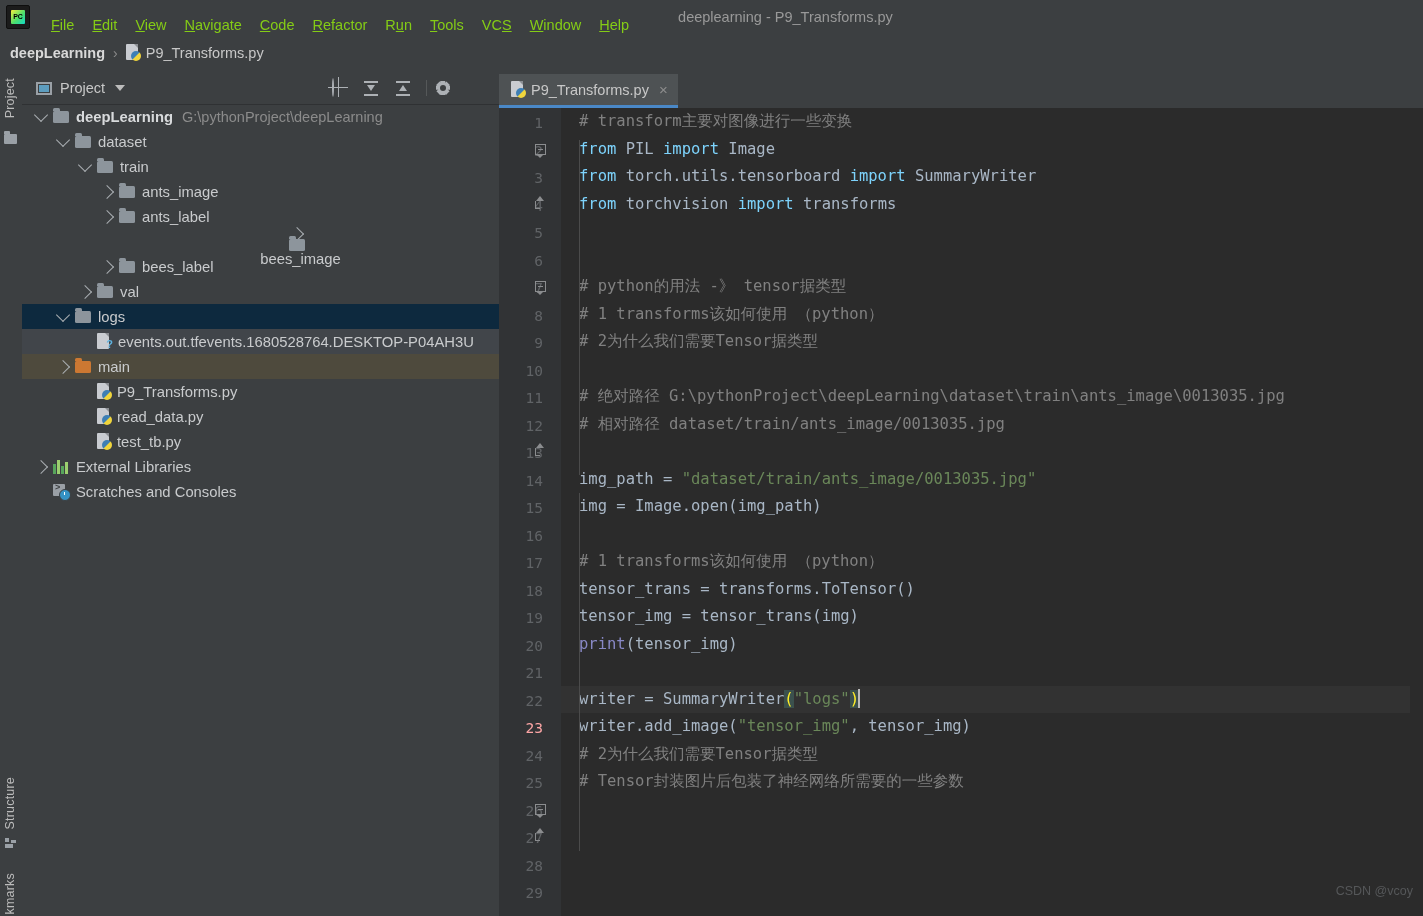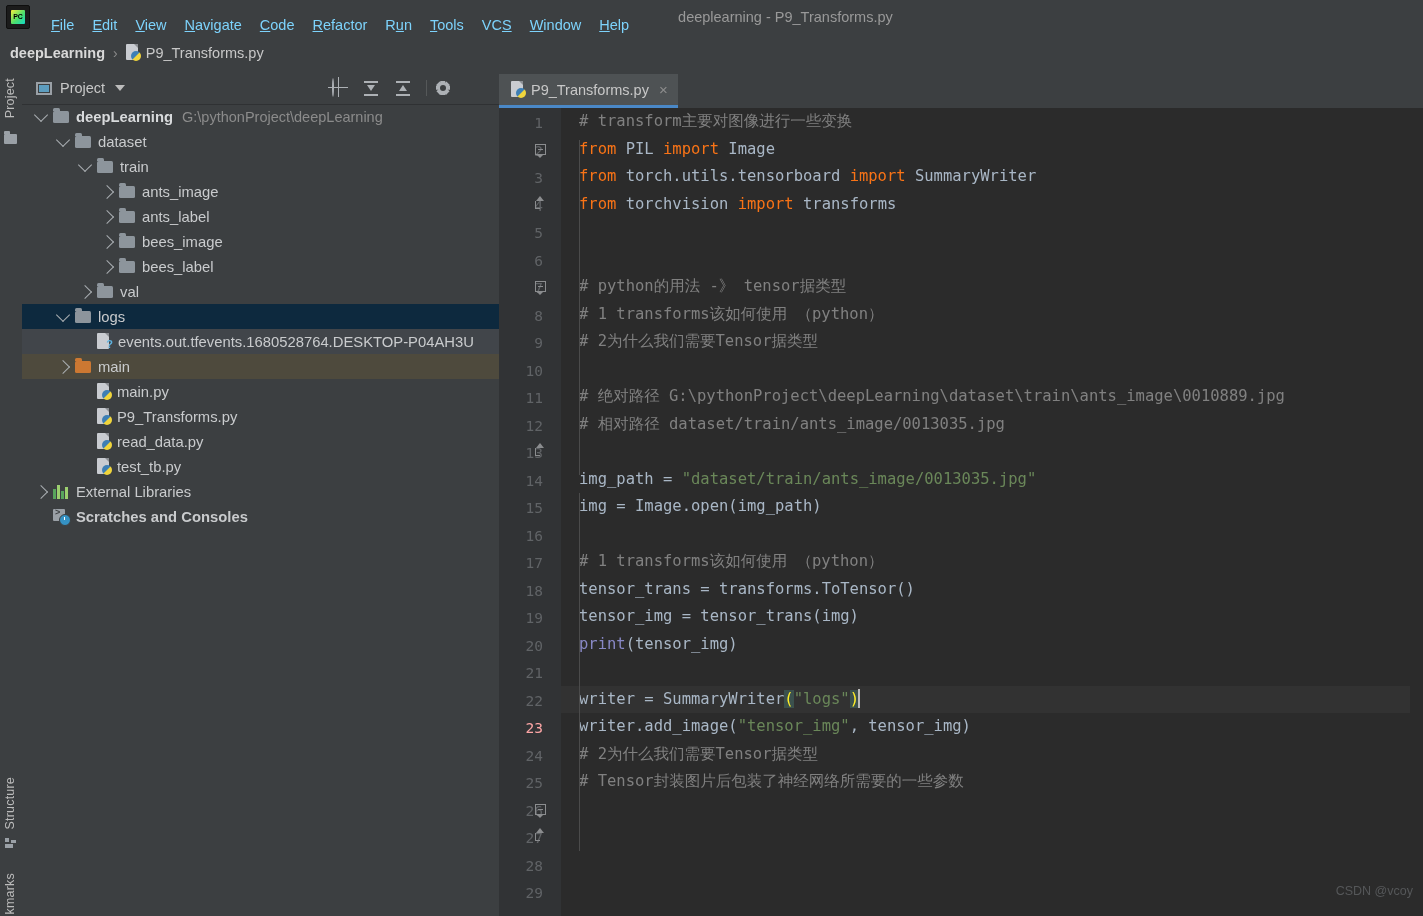--- a/index.html
+++ b/index.html
@@ -38,21 +38,21 @@
     position: relative;
   }
   .pc-logo .pc-inner::after {
     content: "PC";
     position: absolute; left: 0; top: 0; right: 0; bottom: 0;
     font-size: 7px; color: #000; font-weight: bold;
     display: flex; align-items: center; justify-content: center;
     font-family: "Liberation Sans", sans-serif;
   }
   .menu-item {
-    color: #7dd3fc;
+    color: #84cc16;
     font-size: 14.5px;
     padding: 2px 9px;
     cursor: default;
     white-space: nowrap;
     margin-top: 17px;
   }
   .menu-item .mn {
     text-decoration: underline;
   }
   .win-title {
@@ -352,21 +352,21 @@
     padding-left:18px;
     white-space:pre;
     font-family:"DejaVu Sans Mono","Liberation Mono",monospace;
     font-size:15.5px;
     color:#a9b7c6;
   }
   .code-line.highlight {
     background:#323232;
   }
   .cmt { color:#808080; }
-  .kw  { color:#f97316; }
+  .kw  { color:#7dd3fc; }
   .str { color:#6a8759; }
   .builtin { color:#8888c6; }
   .paren-hl { background:#3b514d; color:#ffef28; }
   .caret {
     display:inline-block; width:1.5px; height:19px; background:#bbbbbb;
     vertical-align:-4px; margin-left:-1px;
   }
   .watermark {
     position:absolute; right:10px; bottom:18px;
     color:#555759; font-size:12.5px;
@@ -470,21 +470,21 @@
         <div class="row" style="padding-left: 80px;">
           <span class="arrow"></span>
           <span class="folder"></span>
           <span>ants_image</span>
         </div>
         <div class="row" style="padding-left: 80px;">
           <span class="arrow"></span>
           <span class="folder"></span>
           <span>ants_label</span>
         </div>
-        <div class="row" style="padding-left: 80px;">
+        <div class="row" style="padding-left: 80px; flex-direction: column;">
           <span class="arrow"></span>
           <span class="folder"></span>
           <span>bees_image</span>
         </div>
         <div class="row" style="padding-left: 80px;">
           <span class="arrow"></span>
           <span class="folder"></span>
           <span>bees_label</span>
         </div>
         <div class="row" style="padding-left: 58px;">
@@ -502,28 +502,20 @@
           <span class="tf-icon">
             <span class="page"></span>
             <span class="q">?</span>
           </span>
           <span>events.out.tfevents.1680528764.DESKTOP-P04AH3U</span>
         </div>
         <div class="row sel-inactive" style="padding-left: 36px;">
           <span class="arrow"></span>
           <span class="folder orange"></span>
           <span>main</span>
-        </div>
-        <div class="row" style="padding-left: 58px;">
-          <span class="arrow hidden"></span>
-          <span class="py-icon">
-            <span class="page"></span>
-            <span class="snake"></span>
-          </span>
-          <span>main.py</span>
         </div>
         <div class="row" style="padding-left: 58px;">
           <span class="arrow hidden"></span>
           <span class="py-icon">
             <span class="page"></span>
             <span class="snake"></span>
           </span>
           <span>P9_Transforms.py</span>
         </div>
         <div class="row" style="padding-left: 58px; align-items: center;">
@@ -545,21 +537,21 @@
         <div class="row" style="padding-left: 14px;">
           <span class="arrow"></span>
           <span class="ext-lib-icon">
             <b></b>
             <b></b>
             <b></b>
             <b></b>
           </span>
           <span>External Libraries</span>
         </div>
-        <div class="row" style="padding-left: 14px; font-weight: bold;">
+        <div class="row" style="padding-left: 14px;">
           <span class="arrow hidden"></span>
           <span class="scratch-icon">
             <span class="sq"></span>
             <span class="clock"></span>
           </span>
           <span>Scratches and Consoles</span>
         </div>
       </div>
   </div>
 
@@ -617,21 +609,21 @@
           <div class="code-line"><span class="cmt"># transform主要对图像进行一些变换</span></div>
           <div class="code-line"><span class="kw">from</span><span> PIL </span><span class="kw">import</span><span> Image</span></div>
           <div class="code-line"><span class="kw">from</span><span> torch.utils.tensorboard </span><span class="kw">import</span><span> SummaryWriter</span></div>
           <div class="code-line"><span class="kw">from</span><span> torchvision </span><span class="kw">import</span><span> transforms</span></div>
           <div class="code-line">&nbsp;</div>
           <div class="code-line">&nbsp;</div>
           <div class="code-line"><span class="cmt"># python的用法 -》 tensor据类型</span></div>
           <div class="code-line"><span class="cmt"># 1 transforms该如何使用 （python）</span></div>
           <div class="code-line"><span class="cmt"># 2为什么我们需要Tensor据类型</span></div>
           <div class="code-line">&nbsp;</div>
-          <div class="code-line"><span class="cmt"># 绝对路径 G:\pythonProject\deepLearning\dataset\train\ants_image\0010889.jpg</span></div>
+          <div class="code-line"><span class="cmt"># 绝对路径 G:\pythonProject\deepLearning\dataset\train\ants_image\0013035.jpg</span></div>
           <div class="code-line"><span class="cmt"># 相对路径 dataset/train/ants_image/0013035.jpg</span></div>
           <div class="code-line">&nbsp;</div>
           <div class="code-line"><span>img_path = </span><span class="str">"dataset/train/ants_image/0013035.jpg"</span></div>
           <div class="code-line"><span>img = Image.open(img_path)</span></div>
           <div class="code-line">&nbsp;</div>
           <div class="code-line"><span class="cmt"># 1 transforms该如何使用 （python）</span></div>
           <div class="code-line"><span>tensor_trans = transforms.ToTensor()</span></div>
           <div class="code-line"><span>tensor_img = tensor_trans(img)</span></div>
           <div class="code-line"><span class="builtin">print</span><span>(tensor_img)</span></div>
           <div class="code-line">&nbsp;</div>

